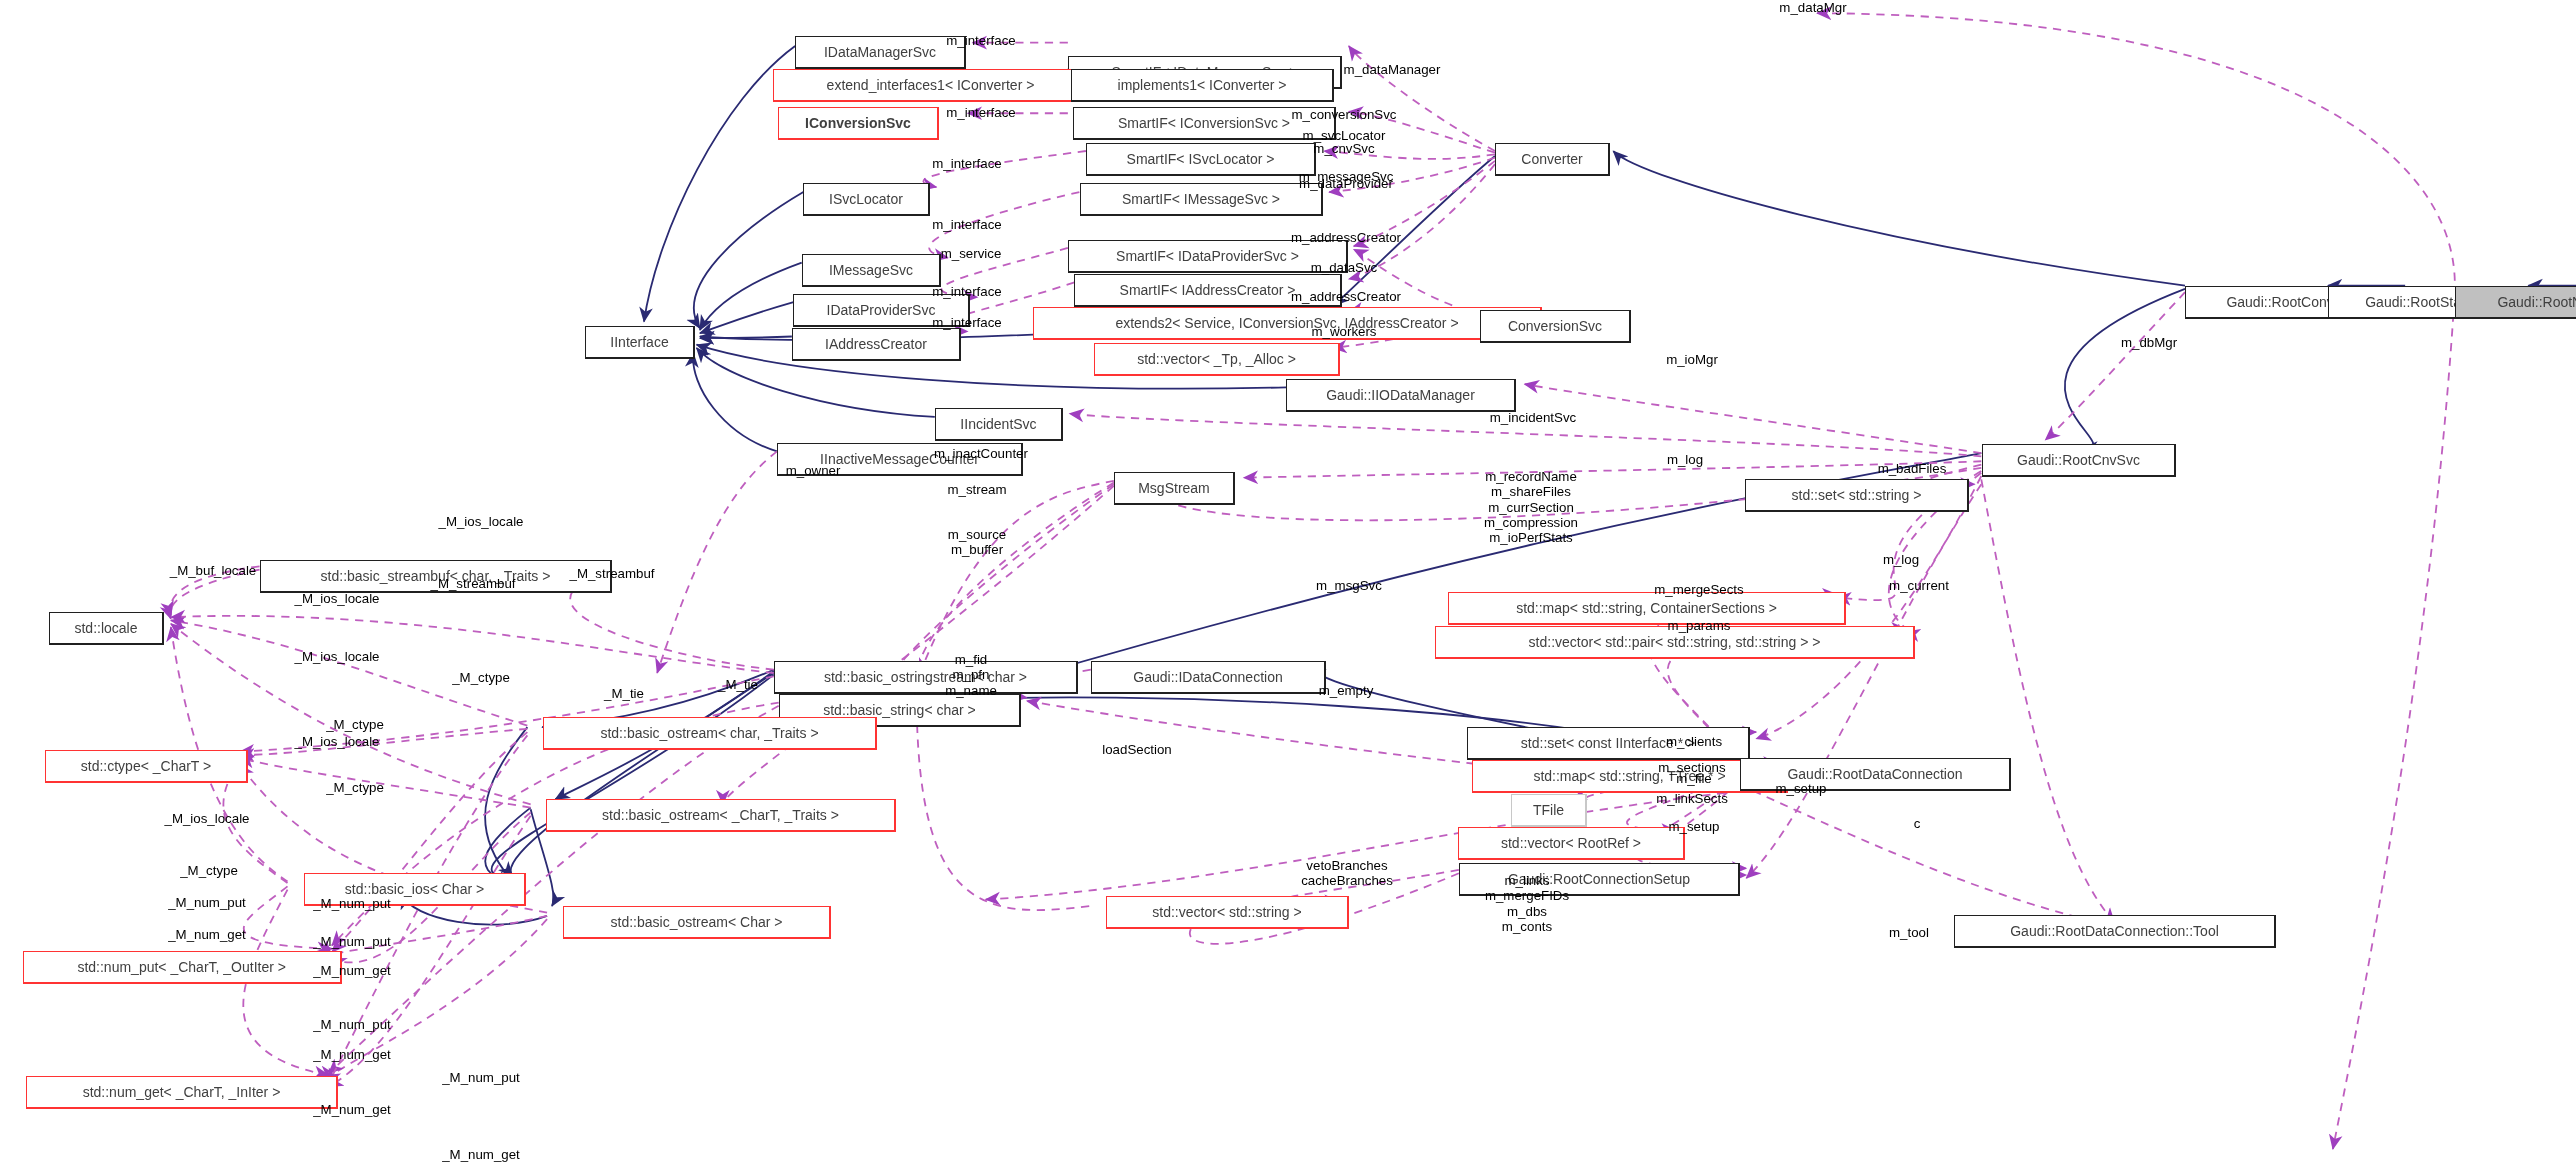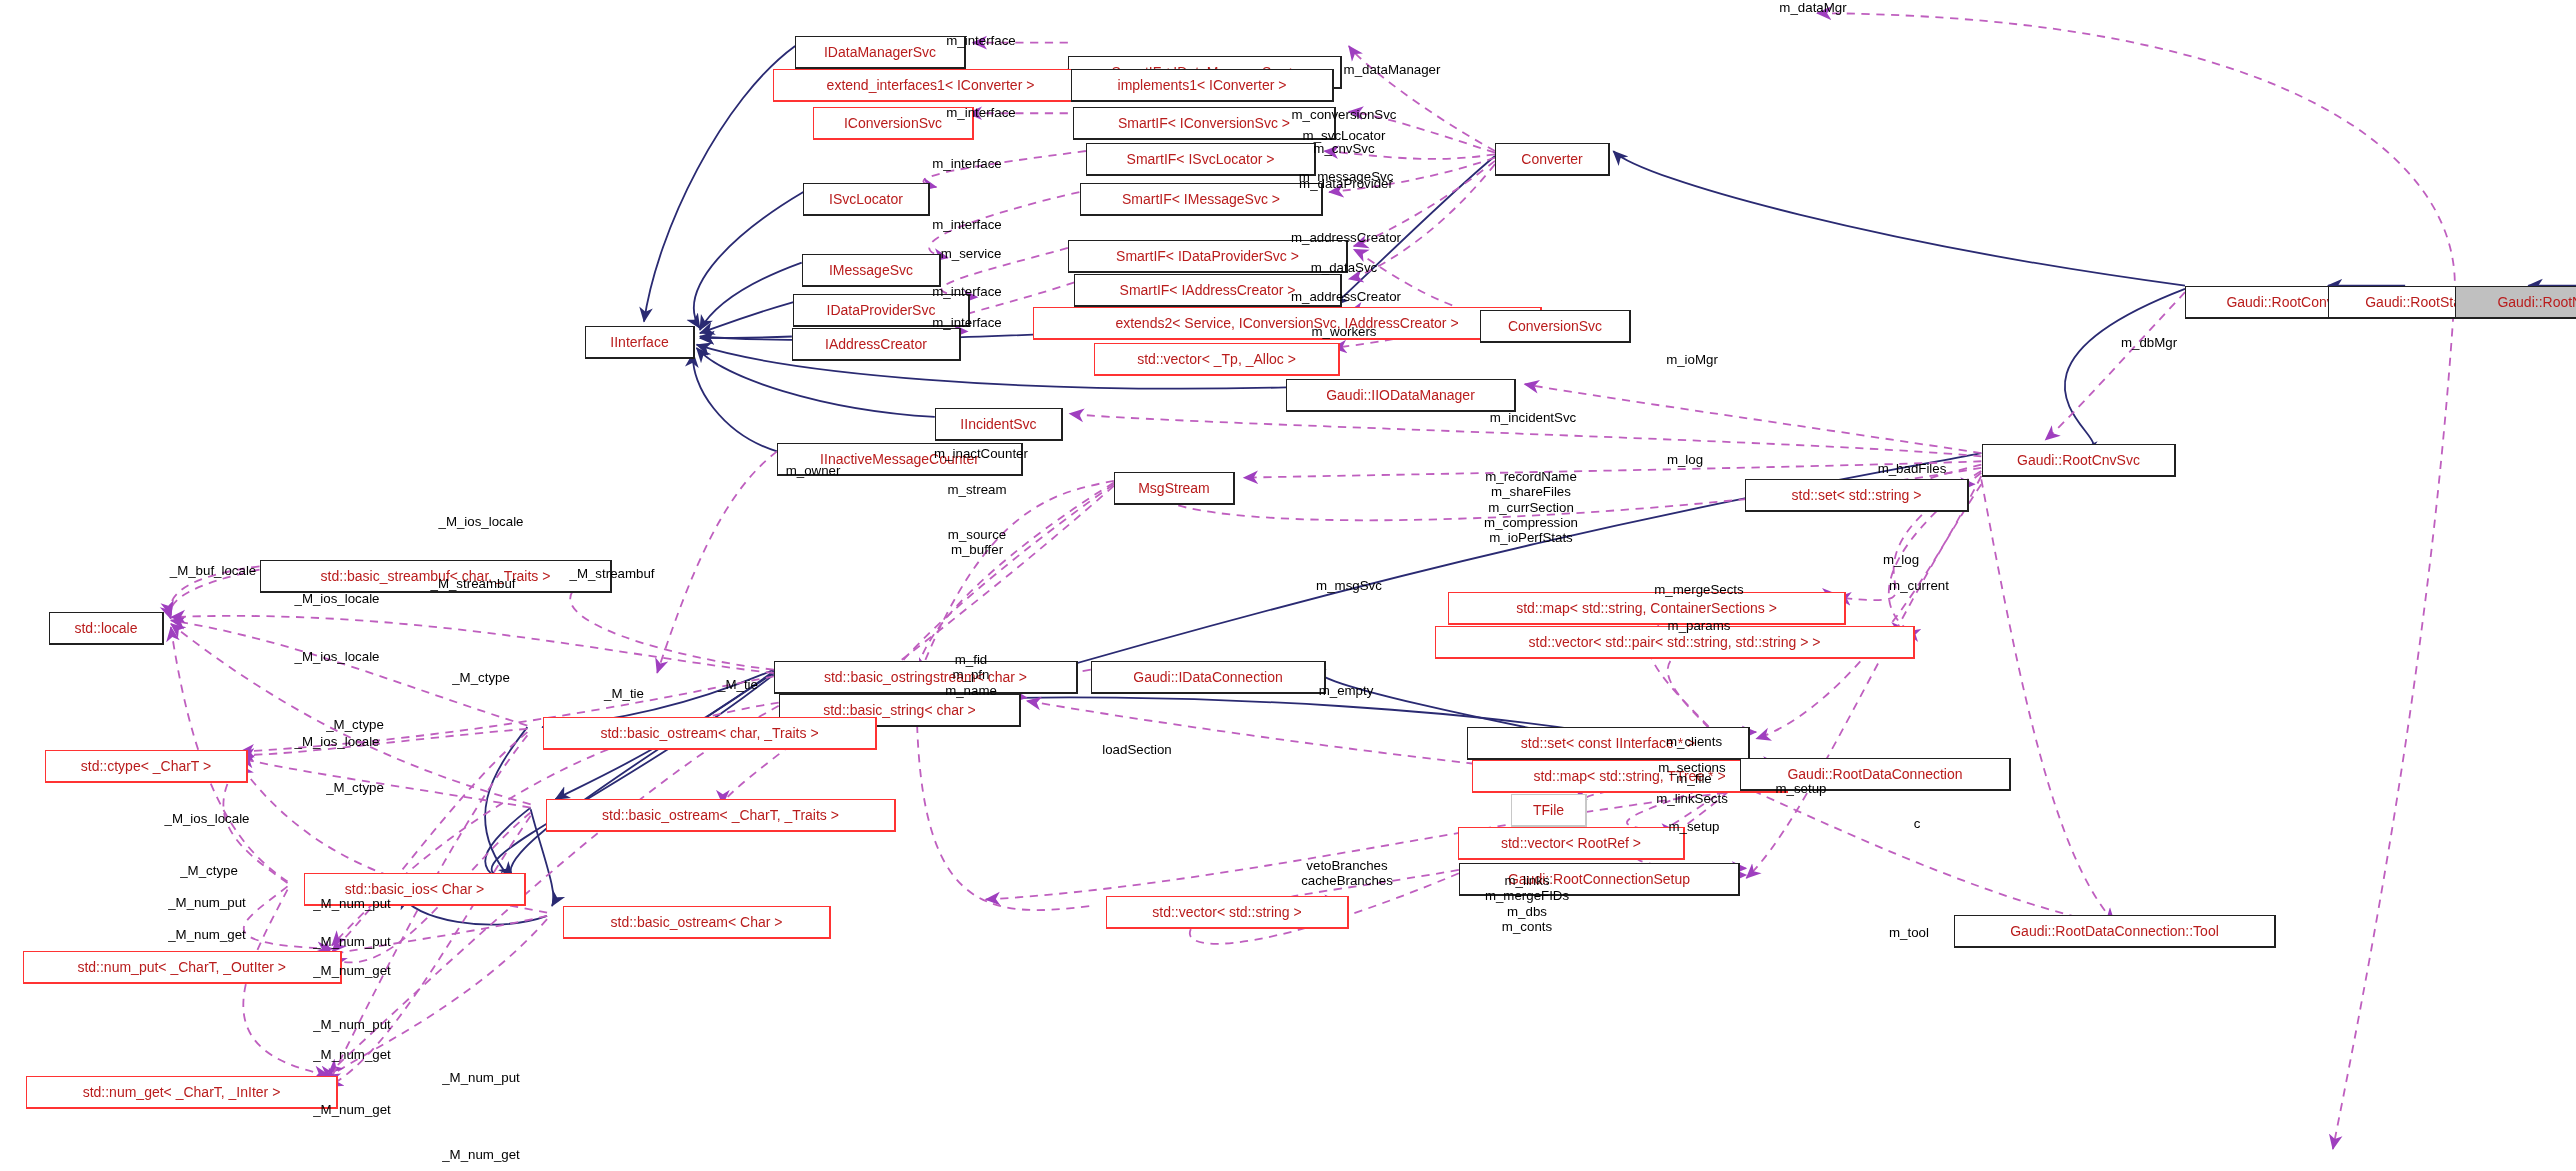--- a/index.html
+++ b/index.html
@@ -9,21 +9,21 @@
   svg#edges{position:absolute;left:0;top:0;width:2576px;height:1172px;pointer-events:none;}
   .node{
     position:absolute;
     box-sizing:border-box;
     display:flex;align-items:center;justify-content:center;
     background:#ffffff;
     border:1.3px solid #202020;
     border-right-width:2.7px;
     border-bottom-width:2.7px;
     font-size:14px;
-    color:#b91c1c;
+    color:#404040;
     white-space:nowrap;
     padding:0 21px;
     line-height:1;
     letter-spacing:0px;
   }
   .node.red{border-color:#ff3333;border-width:1.3px;border-right-width:2px;border-bottom-width:2px;margin-left:16px;}
   .node.plain{border-color:#c8c8c8;border-width:1.3px;border-right-width:2px;border-bottom-width:2px;}
   .node.current{background:#c0c0c0;border-color:#202020;}
   .edgelabel{
     position:absolute;
@@ -151,21 +151,21 @@
       <path d="M 323,495 C 280,530 240,600 202,584"></path>
       <path d="M 323,497 C 280,560 240,640 200,662"></path>
       <path d="M 1206,295 C 1150,380 1100,500 1063,535"></path>
     </g>
   </svg>
 
 <div class="node" style="left: 795px; top: 36px; height: 33px; min-width: 171px;">IDataManagerSvc</div>
     <div class="node" style="left: 1068px; top: 36px; height: 33px; min-width: 274px; margin-top: 20px;">SmartIF&lt; IDataManagerSvc &gt;</div>
     <div class="node red" style="left: 757px; top: 69px; height: 33px; min-width: 316px;">extend_interfaces1&lt; IConverter &gt;</div>
     <div class="node" style="left: 1071px; top: 69px; height: 33px; min-width: 263px;">implements1&lt; IConverter &gt;</div>
-    <div class="node red" style="left: 797px; top: 107px; height: 33px; min-width: 161px;">IConversionSvc</div>
+    <div class="node red" style="left: 762px; top: 107px; height: 33px; min-width: 161px; font-weight: bold;">IConversionSvc</div>
     <div class="node" style="left: 1073px; top: 107px; height: 33px; min-width: 263px;">SmartIF&lt; IConversionSvc &gt;</div>
     <div class="node" style="left: 1086px; top: 143px; height: 33px; min-width: 230px;">SmartIF&lt; ISvcLocator &gt;</div>
     <div class="node" style="left: 1495px; top: 143px; height: 33px; min-width: 115px;">Converter</div>
     <div class="node" style="left: 803px; top: 183px; height: 33px; min-width: 127px;">ISvcLocator</div>
     <div class="node" style="left: 1080px; top: 183px; height: 33px; min-width: 243px;">SmartIF&lt; IMessageSvc &gt;</div>
     <div class="node" style="left: 802px; top: 254px; height: 33px; min-width: 139px;">IMessageSvc</div>
     <div class="node" style="left: 1068px; top: 240px; height: 33px; min-width: 280px;">SmartIF&lt; IDataProviderSvc &gt;</div>
     <div class="node" style="left: 793px; top: 294px; height: 33px; min-width: 177px;">IDataProviderSvc</div>
     <div class="node" style="left: 1074px; top: 274px; height: 33px; min-width: 268px;">SmartIF&lt; IAddressCreator &gt;</div>
     <div class="node red" style="left: 1017px; top: 307px; height: 33px; min-width: 509px;">extends2&lt; Service, IConversionSvc, IAddressCreator &gt;</div>

